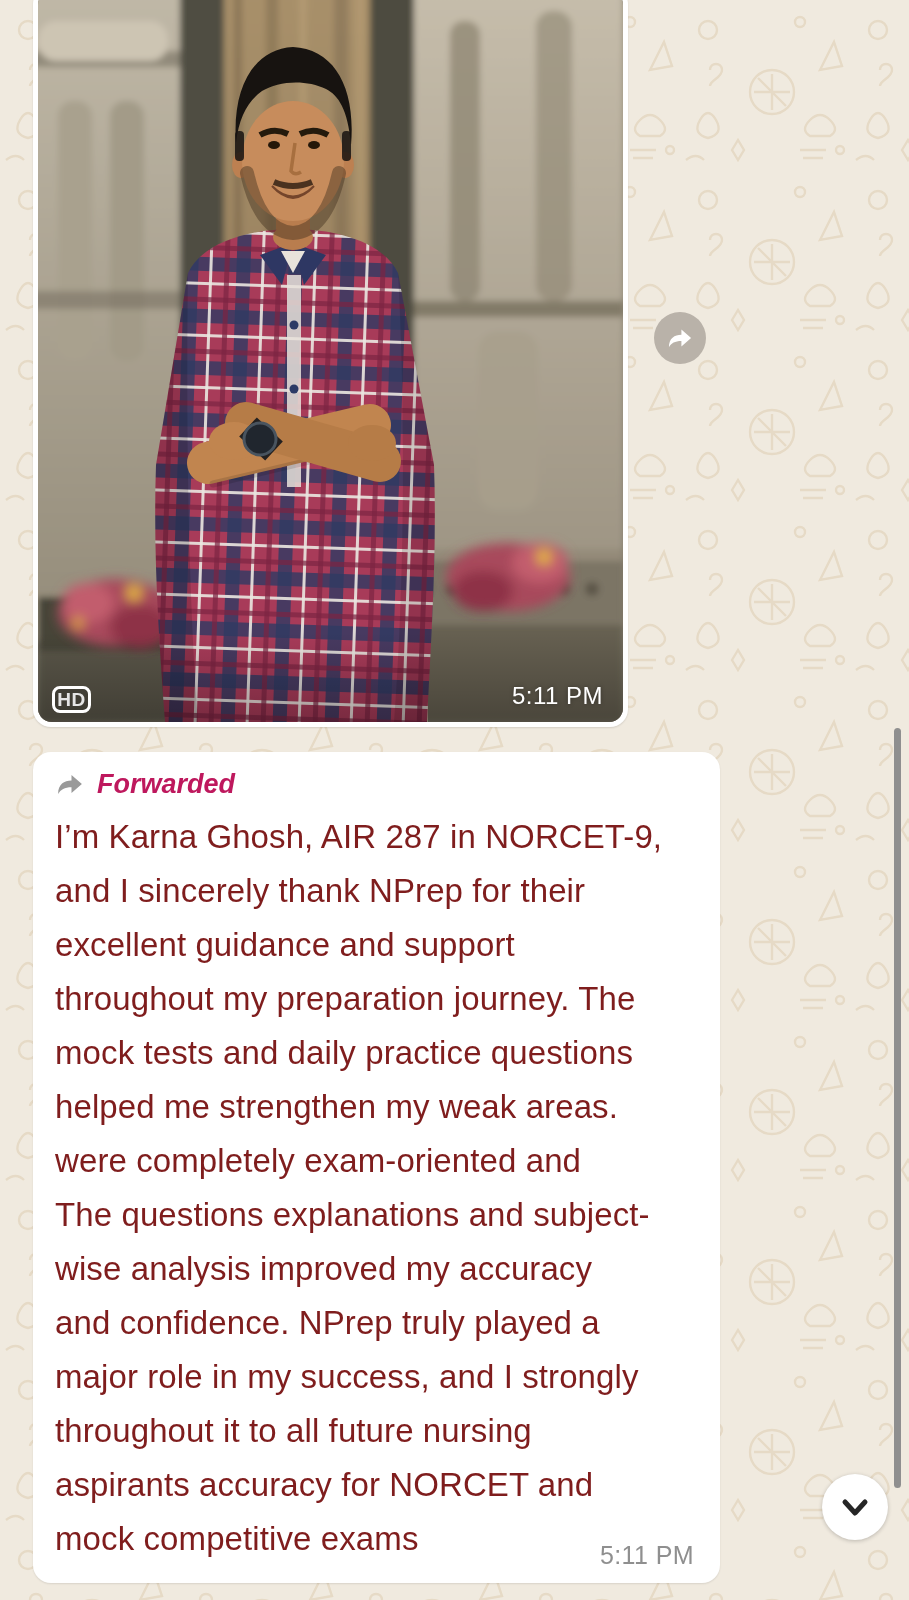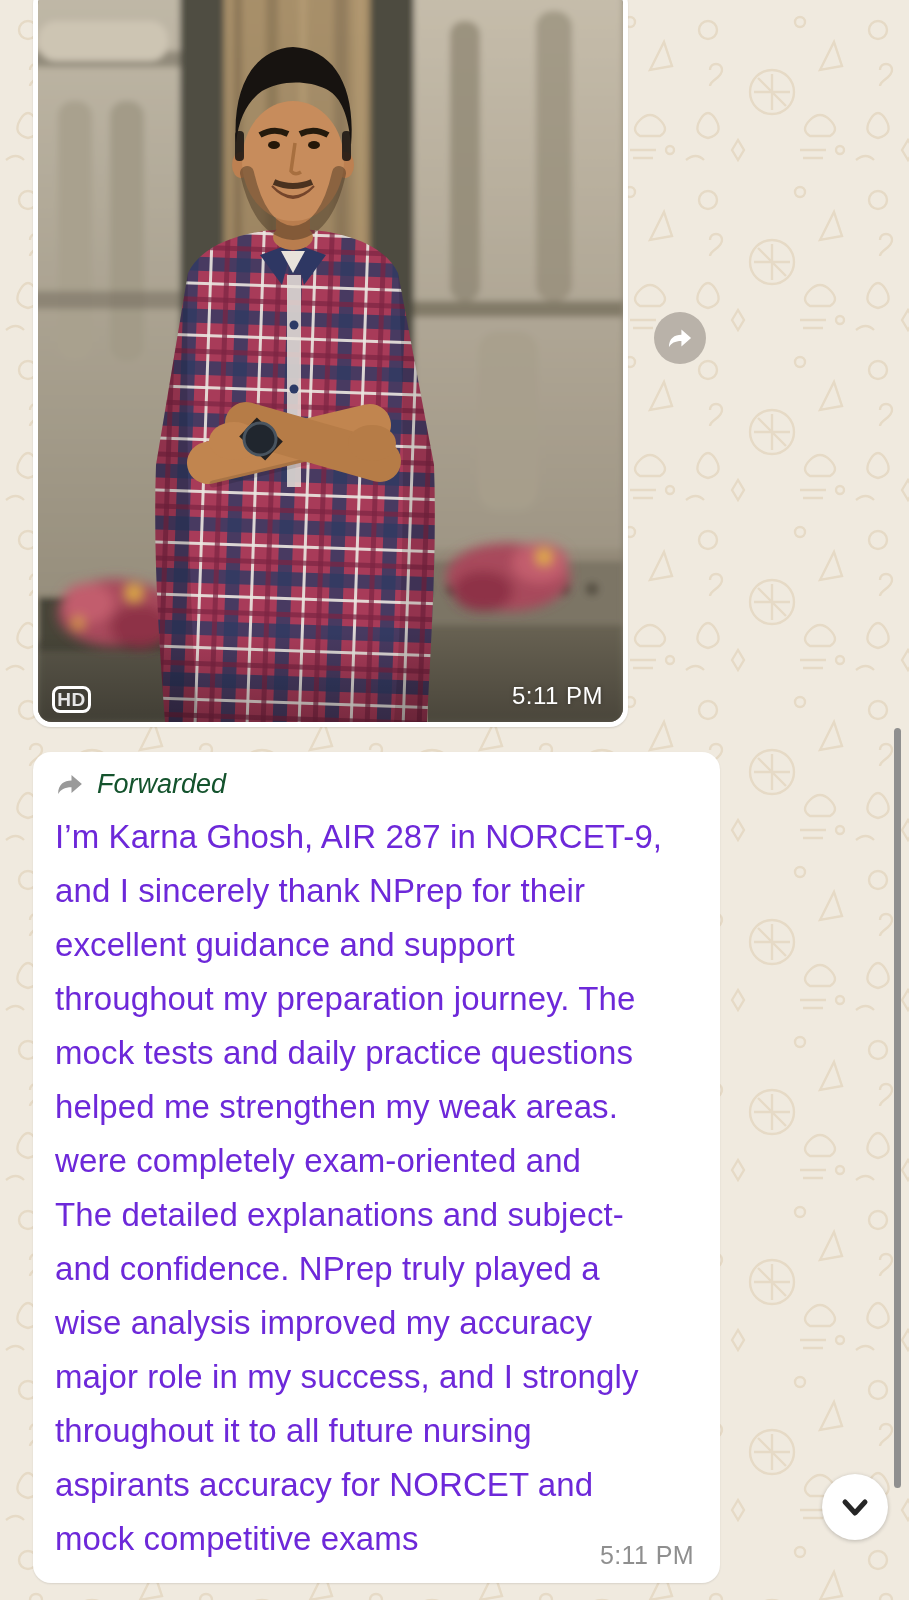--- a/index.html
+++ b/index.html
@@ -57,25 +57,25 @@
   .text-bubble {
     position:absolute; left:33px; top:752px;
     width:687px; height:831px; box-sizing:border-box;
     background:#ffffff; border-radius:18px;
     box-shadow:0 1px 2px rgba(0,0,0,0.10);
     padding:14px 22px 14px 22px;
   }
   .fwd-row { display:flex; align-items:center; gap:12px; height:36px; }
   .fwd-row svg { flex:0 0 auto; }
   .fwd-label {
-    font-style:italic; color:#14532d; font-size:27px;
+    font-style:italic; color:#be185d; font-size:27px;font-weight:bold;
   }
   .msg-text { margin-top:8px; }
   .msg-line {
-    font-size:33px; line-height:54px; color:#6d28d9;
+    font-size:33px; line-height:54px; color:#7f1d1d;
     white-space:pre; letter-spacing:0.1px;
   }
   .msg-time {
     position:absolute; right:26px; bottom:13px;
     color:#8f8f8f; font-size:25px; letter-spacing:0.4px;
   }
 
   
   .scroll-btn {
     position:absolute; left:822px; top:1474px;
@@ -274,23 +274,23 @@
       <span class="fwd-label">Forwarded</span>
     </div>
     <div class="msg-text">
         <div class="msg-line">I’m Karna Ghosh, AIR 287 in NORCET-9,</div>
         <div class="msg-line">and I sincerely thank NPrep for their</div>
         <div class="msg-line">excellent guidance and support</div>
         <div class="msg-line">throughout my preparation journey. The</div>
         <div class="msg-line">mock tests and daily practice questions</div>
         <div class="msg-line">helped me strengthen my weak areas.</div>
         <div class="msg-line">were completely exam-oriented and</div>
-        <div class="msg-line">The detailed explanations and subject-</div>
+        <div class="msg-line">The questions explanations and subject-</div>
+        <div class="msg-line">wise analysis improved my accuracy</div>
         <div class="msg-line">and confidence. NPrep truly played a</div>
-        <div class="msg-line">wise analysis improved my accuracy</div>
         <div class="msg-line">major role in my success, and I strongly</div>
         <div class="msg-line">throughout it to all future nursing</div>
         <div class="msg-line">aspirants accuracy for NORCET and</div>
         <div class="msg-line">mock competitive exams</div>
       </div>
     <div class="msg-time">5:11 PM</div>
   </div>
 
   <button class="scroll-btn">
     <svg width="38" height="38" viewBox="0 0 38 38">

